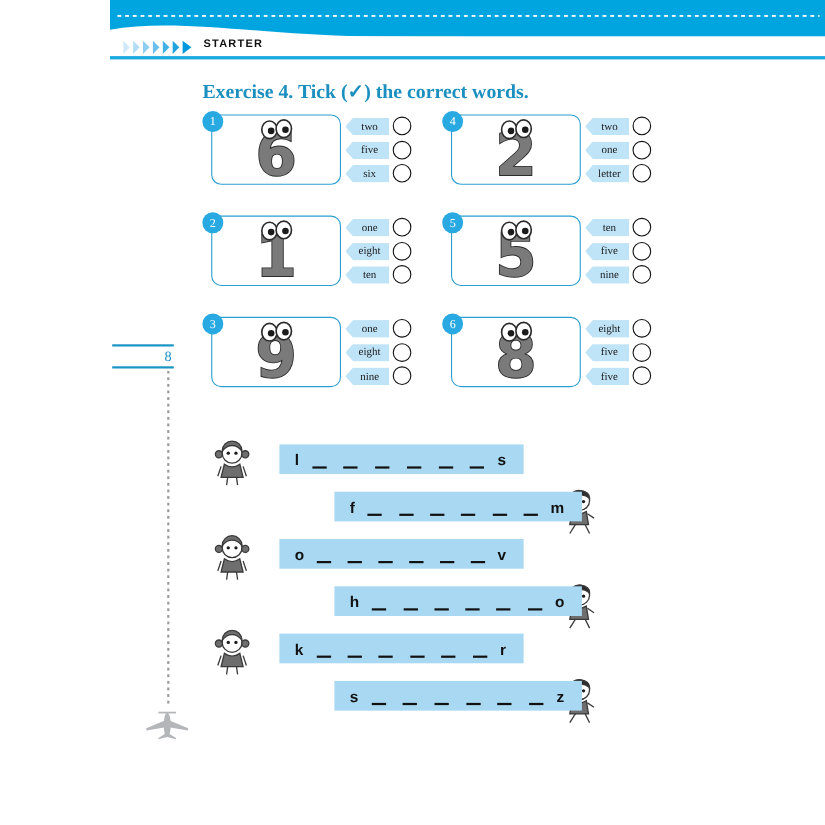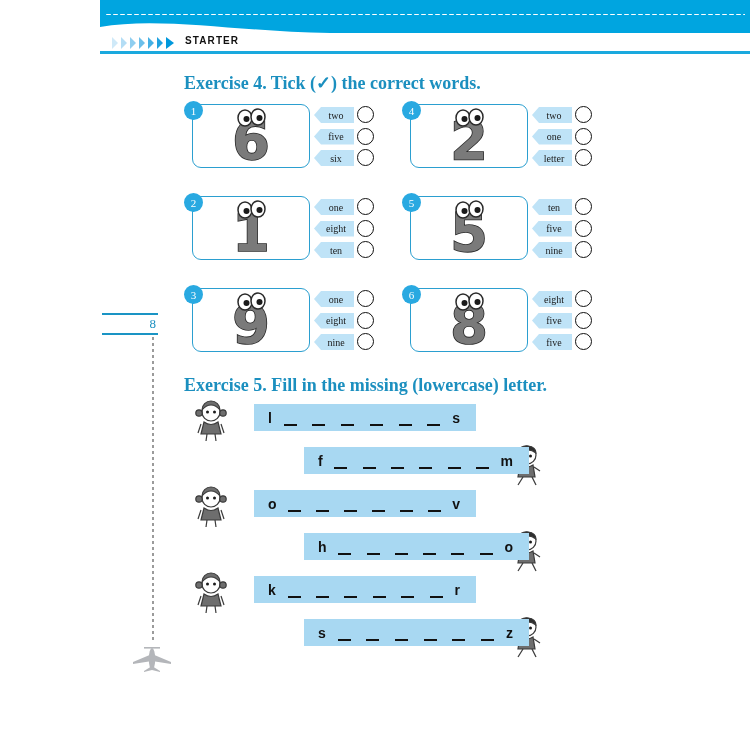--- a/index.html
+++ b/index.html
@@ -376,21 +376,20 @@
      <div class="q-opt">
        <div class="q-tag">
          <span>five</span>
        </div>
        <div class="q-circle"></div>
      </div>
         </div>
       </div>
     </div>
 
-  <div id="ex5-heading" class="ex-heading">Exercise 5. Fill in the missing (lowercase) letter.</div>
 
   <div id="ex5">
       <div class="l-row" style="top: 0px;">
     <div class="l-kid girl"><svg width="34" height="42" viewBox="0 0 34 42">
     <g stroke="#3a3a3a" stroke-width="1.2" fill="#ffffff">
       <circle cx="17" cy="12" r="9"></circle>
       <path d="M8 10 a9 9 0 0 1 18 0 q-4 -5 -9 -5 q-5 0 -9 5 Z" fill="#6e6e6e"></path>
       <circle cx="5" cy="13" r="3.2" fill="#6e6e6e"></circle>
       <circle cx="29" cy="13" r="3.2" fill="#6e6e6e"></circle>
       <path d="M10 22 q7 5 14 0 l3 12 l-20 0 Z" fill="#6e6e6e"></path>

